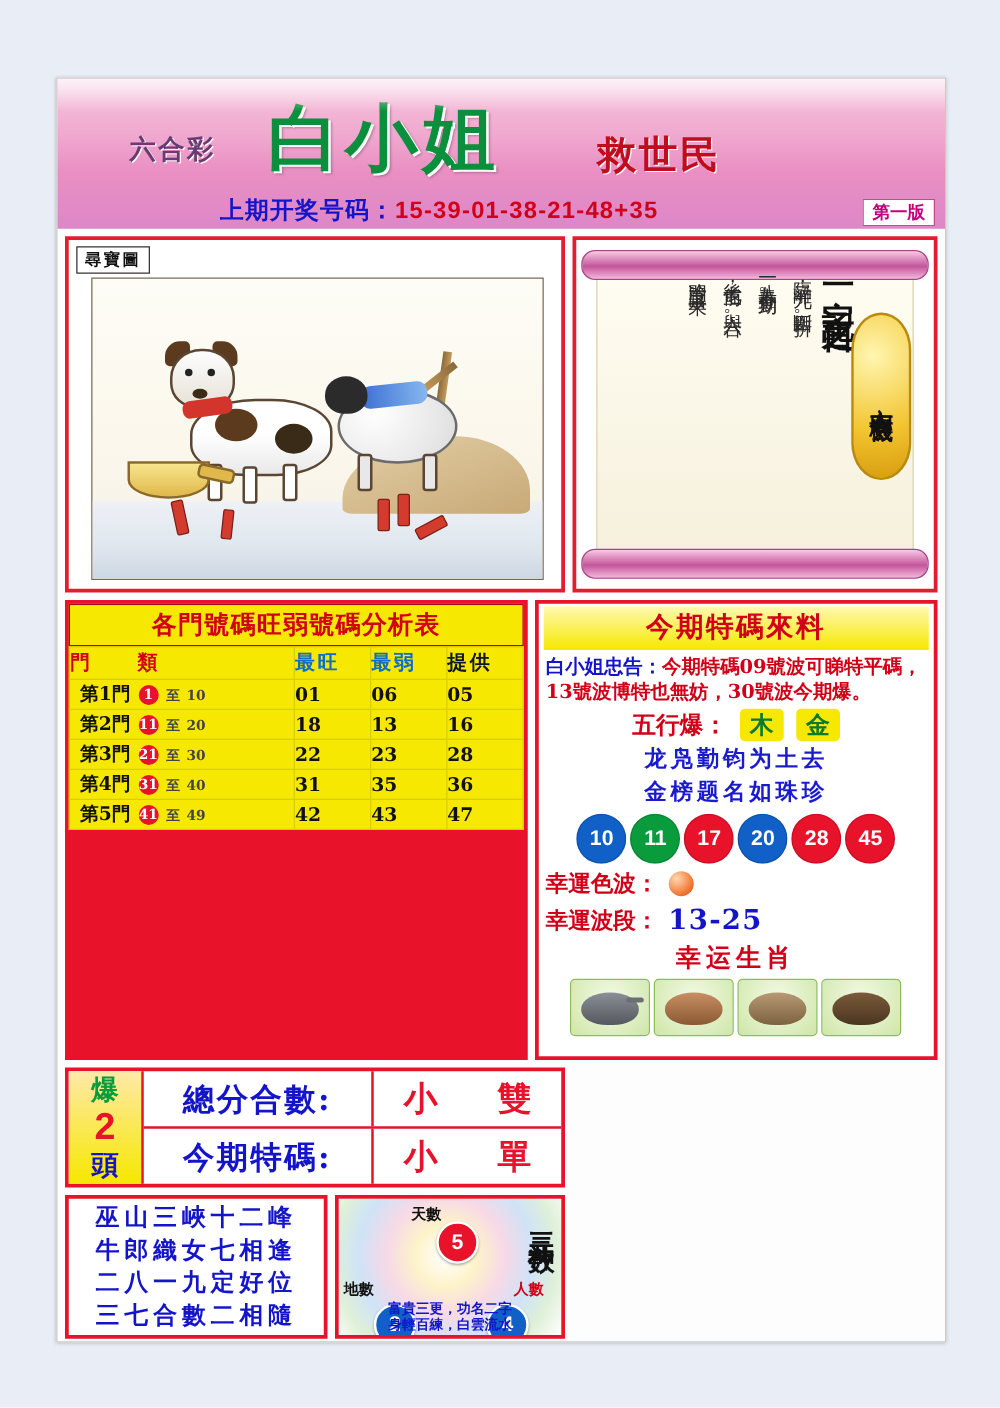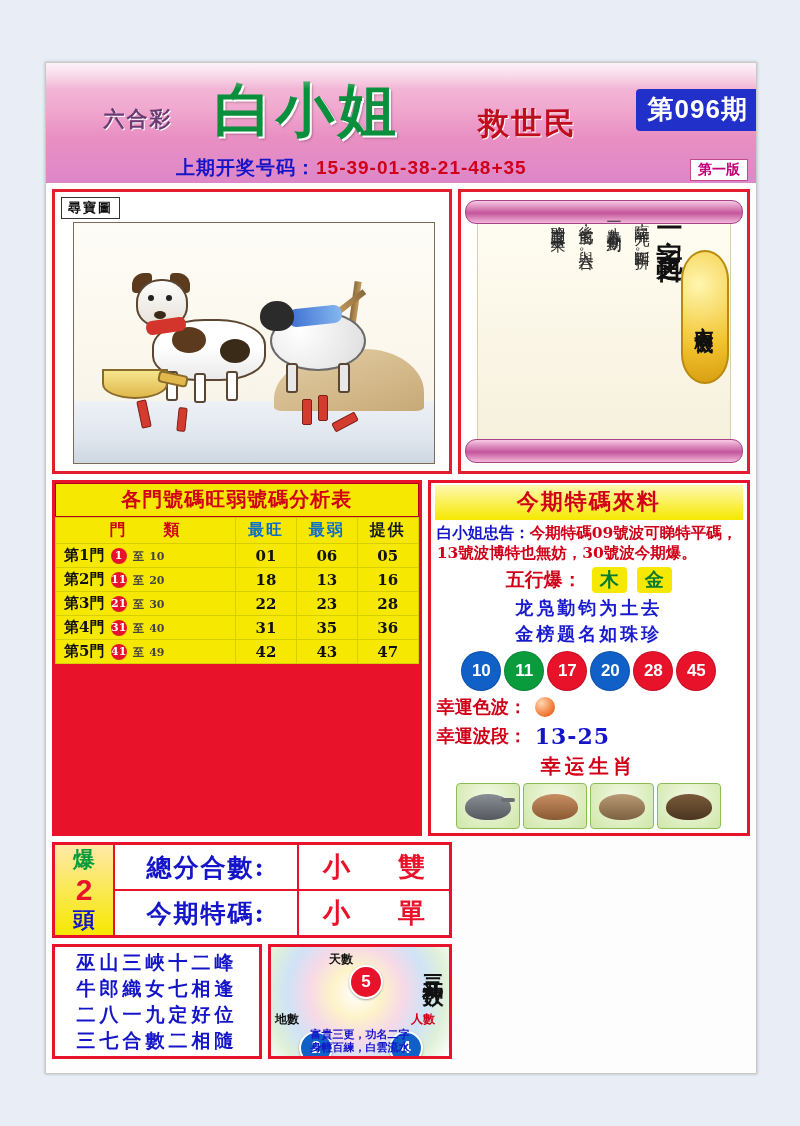--- a/index.html
+++ b/index.html
@@ -218,41 +218,41 @@
     width:400px;background:#e8122b;border:3px solid #e8122b;box-sizing:border-box;
   }
   .table-title{
     background:#f6e800;color:#d10018;font-weight:bold;
     font-family:"DejaVu Serif","Liberation Serif",serif;
     font-size:20px;text-align:center;letter-spacing:1px;padding:2px 0 3px;
     border:1px solid #b00014;
   }
   table.an{border-collapse:collapse;width:100%;background:#f6e800;}
   table.an th,table.an td{
-    border:1px solid #d8cf00;text-align:center;font-weight:bold;
+    border:1px solid #d8cf00;text-align:left;font-weight:bold;
     font-size:15px;padding:2px 0;color:#111;
     font-family:"DejaVu Serif","Liberation Serif",serif;
   }
   table.an th{color:#d10018;font-size:16px;letter-spacing:2px;}
   table.an th.c-max{color:#0b6ecb;}
   table.an th.c-min{color:#0b6ecb;}
   table.an th.c-give{color:#0f172a;}
   table.an td.gate{text-align:left;padding-left:8px;font-size:15px;color:#111;}
   .ball{
     display:inline-block;width:16px;height:16px;border-radius:50%;
     color:#fff;font-size:11px;line-height:16px;text-align:center;
     vertical-align:middle;margin:0 1px;
   }
   .ball.red{background:#e8122b;}
   .sm{font-size:11px;color:#444;}
 
   
   .rbox{
     width:348px;background:#fff;border:3px solid #e8122b;box-sizing:border-box;
-    padding:0 4px 4px;
+    padding:0 4px 16px;
   }
   .rbox-title{
     background:linear-gradient(180deg,#fff9b0,#f6e800);
     color:#d10018;font-weight:bold;font-size:22px;text-align:center;
     font-family:"DejaVu Serif","Liberation Serif",serif;letter-spacing:2px;
     padding:2px 0 3px;margin:2px 0 3px;
   }
   .rtext{
     font-family:"DejaVu Serif","Liberation Serif",serif;
     font-size:15.5px;line-height:20px;font-weight:bold;color:#d10018;
@@ -391,21 +391,20 @@
 </style>
 </head>
 <body>
 
 <div class="page">
 
   <div class="header">
     <div class="hdr-left">六合彩</div>
     <div class="hdr-title">白小姐</div>
     <div class="hdr-sub">救世民</div>
-    <div class="hdr-issue">第096期</div>
     <div class="hdr-line">
       <span>上期开奖号码：</span><span class="nums">15-39-01-38-21-48+35</span>
     </div>
     <div class="hdr-ver">第一版</div>
   </div>
 
   <div class="body">
 
     <div class="row1">
       <div class="col-left">

